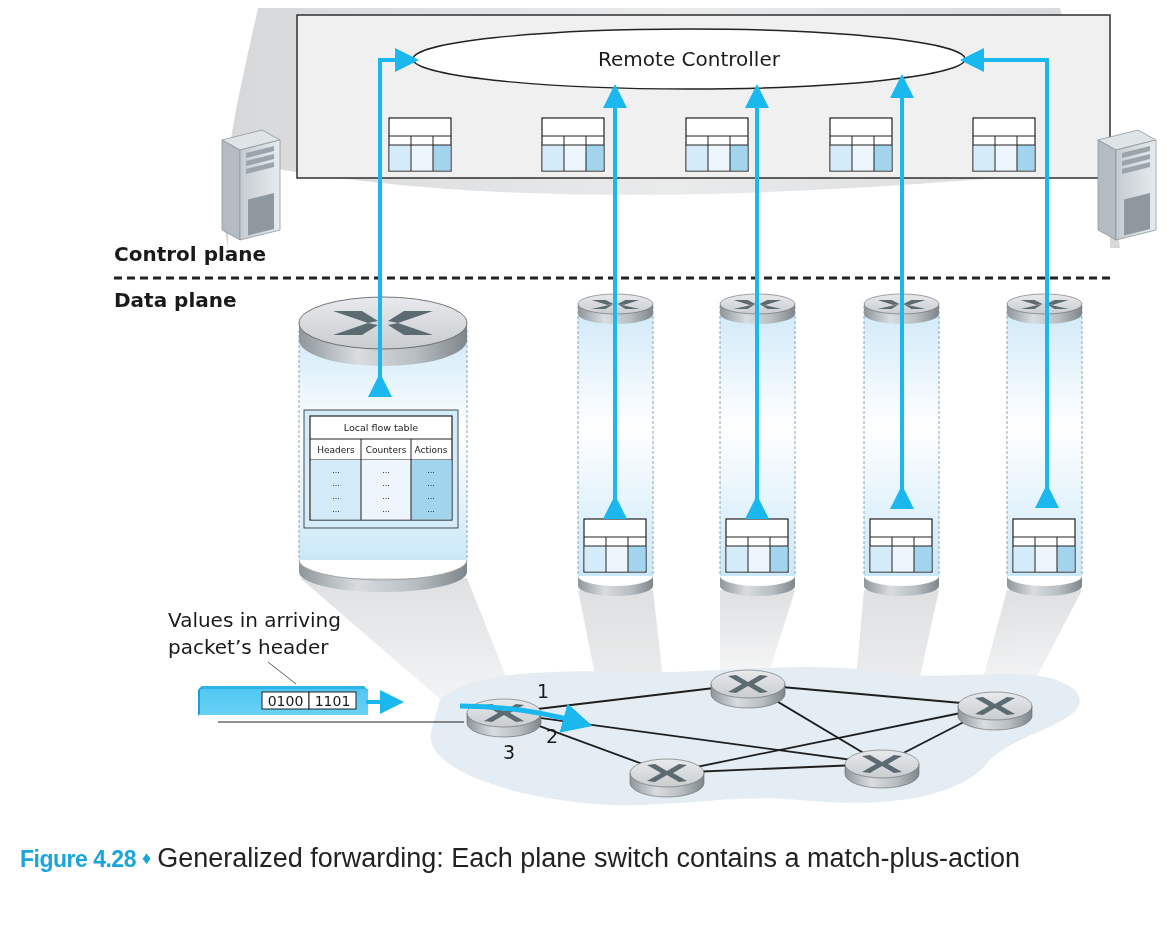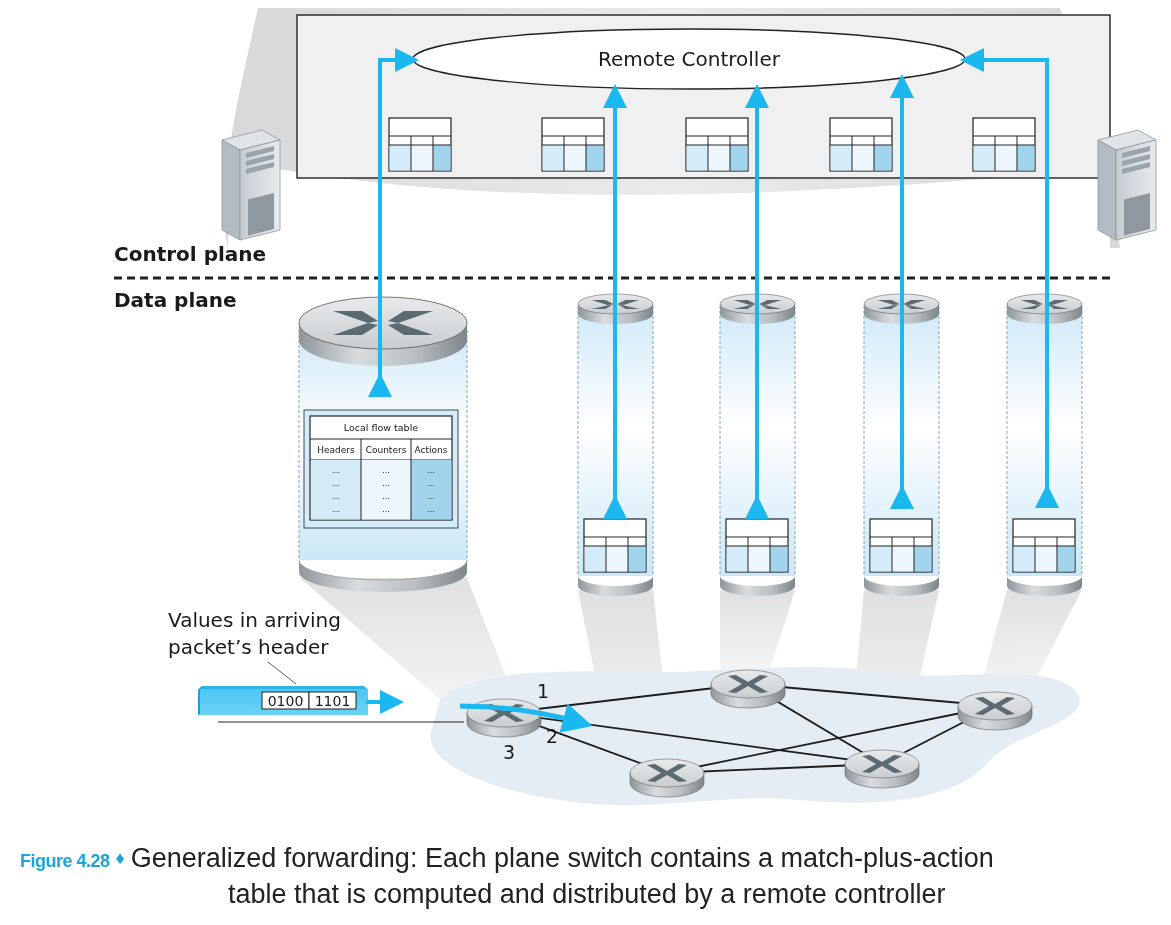--- a/index.html
+++ b/index.html
@@ -2,21 +2,21 @@
 <html><head>
 <meta charset="utf-8">
 <style>
   html, body { margin: 0; padding: 0; background: #ffffff; }
   body { width: 1171px; height: 925px; position: relative; overflow: hidden;
          font-family: "DejaVu Sans", "Liberation Sans", sans-serif; }
   #stage { position: absolute; left: 0; top: 0; width: 1171px; height: 925px; }
   .lbl { font-family: "DejaVu Sans", sans-serif; fill: #1a1a1a; }
   .caption { position: absolute; left: 20px; top: 842px; width: 1140px; font-family: "Liberation Sans", sans-serif;
              font-size: 27px; line-height: 33px; color: #222; }
-  .caption .fig { color: #1aa6dd; font-weight: bold; font-size: 18px; letter-spacing: -0.5px; }
+  .caption .fig { color: #1aa6dd; font-weight: bold; font-size: 23px; letter-spacing: -0.5px; }
   .caption .diamond { color: #1aa6dd; font-size: 18px; margin: 0 6px; position: relative; top: -3px; }
   .caption .line2 { padding-left: 208px; display: block; }
 </style>
 </head>
 <body>
 
 <svg id="stage" viewBox="0 0 1171 925" xmlns="http://www.w3.org/2000/svg">
   <defs>
     <linearGradient id="cylBody" x1="0" y1="0" x2="0" y2="1">
       <stop offset="0" stop-color="#cfe9f8"></stop>
@@ -360,14 +360,13 @@
 
   <path d="M460 706 Q 520 706 578 722" fill="none" stroke="#1ab8ee" stroke-width="5" marker-end="url(#ah)"></path>
 
   <text class="lbl" x="537" y="698" font-size="19">1</text>
   <text class="lbl" x="546" y="743" font-size="19">2</text>
   <text class="lbl" x="503" y="759" font-size="19">3</text>
 </svg>
 
 <div class="caption">
   <span class="fig">Figure 4.28</span><span class="diamond">♦</span><span>Generalized forwarding: Each plane switch contains a match-plus-action</span>
-  <span class="line2">table that is computed and distributed by a remote controller</span>
 </div>
 
 </body></html>

